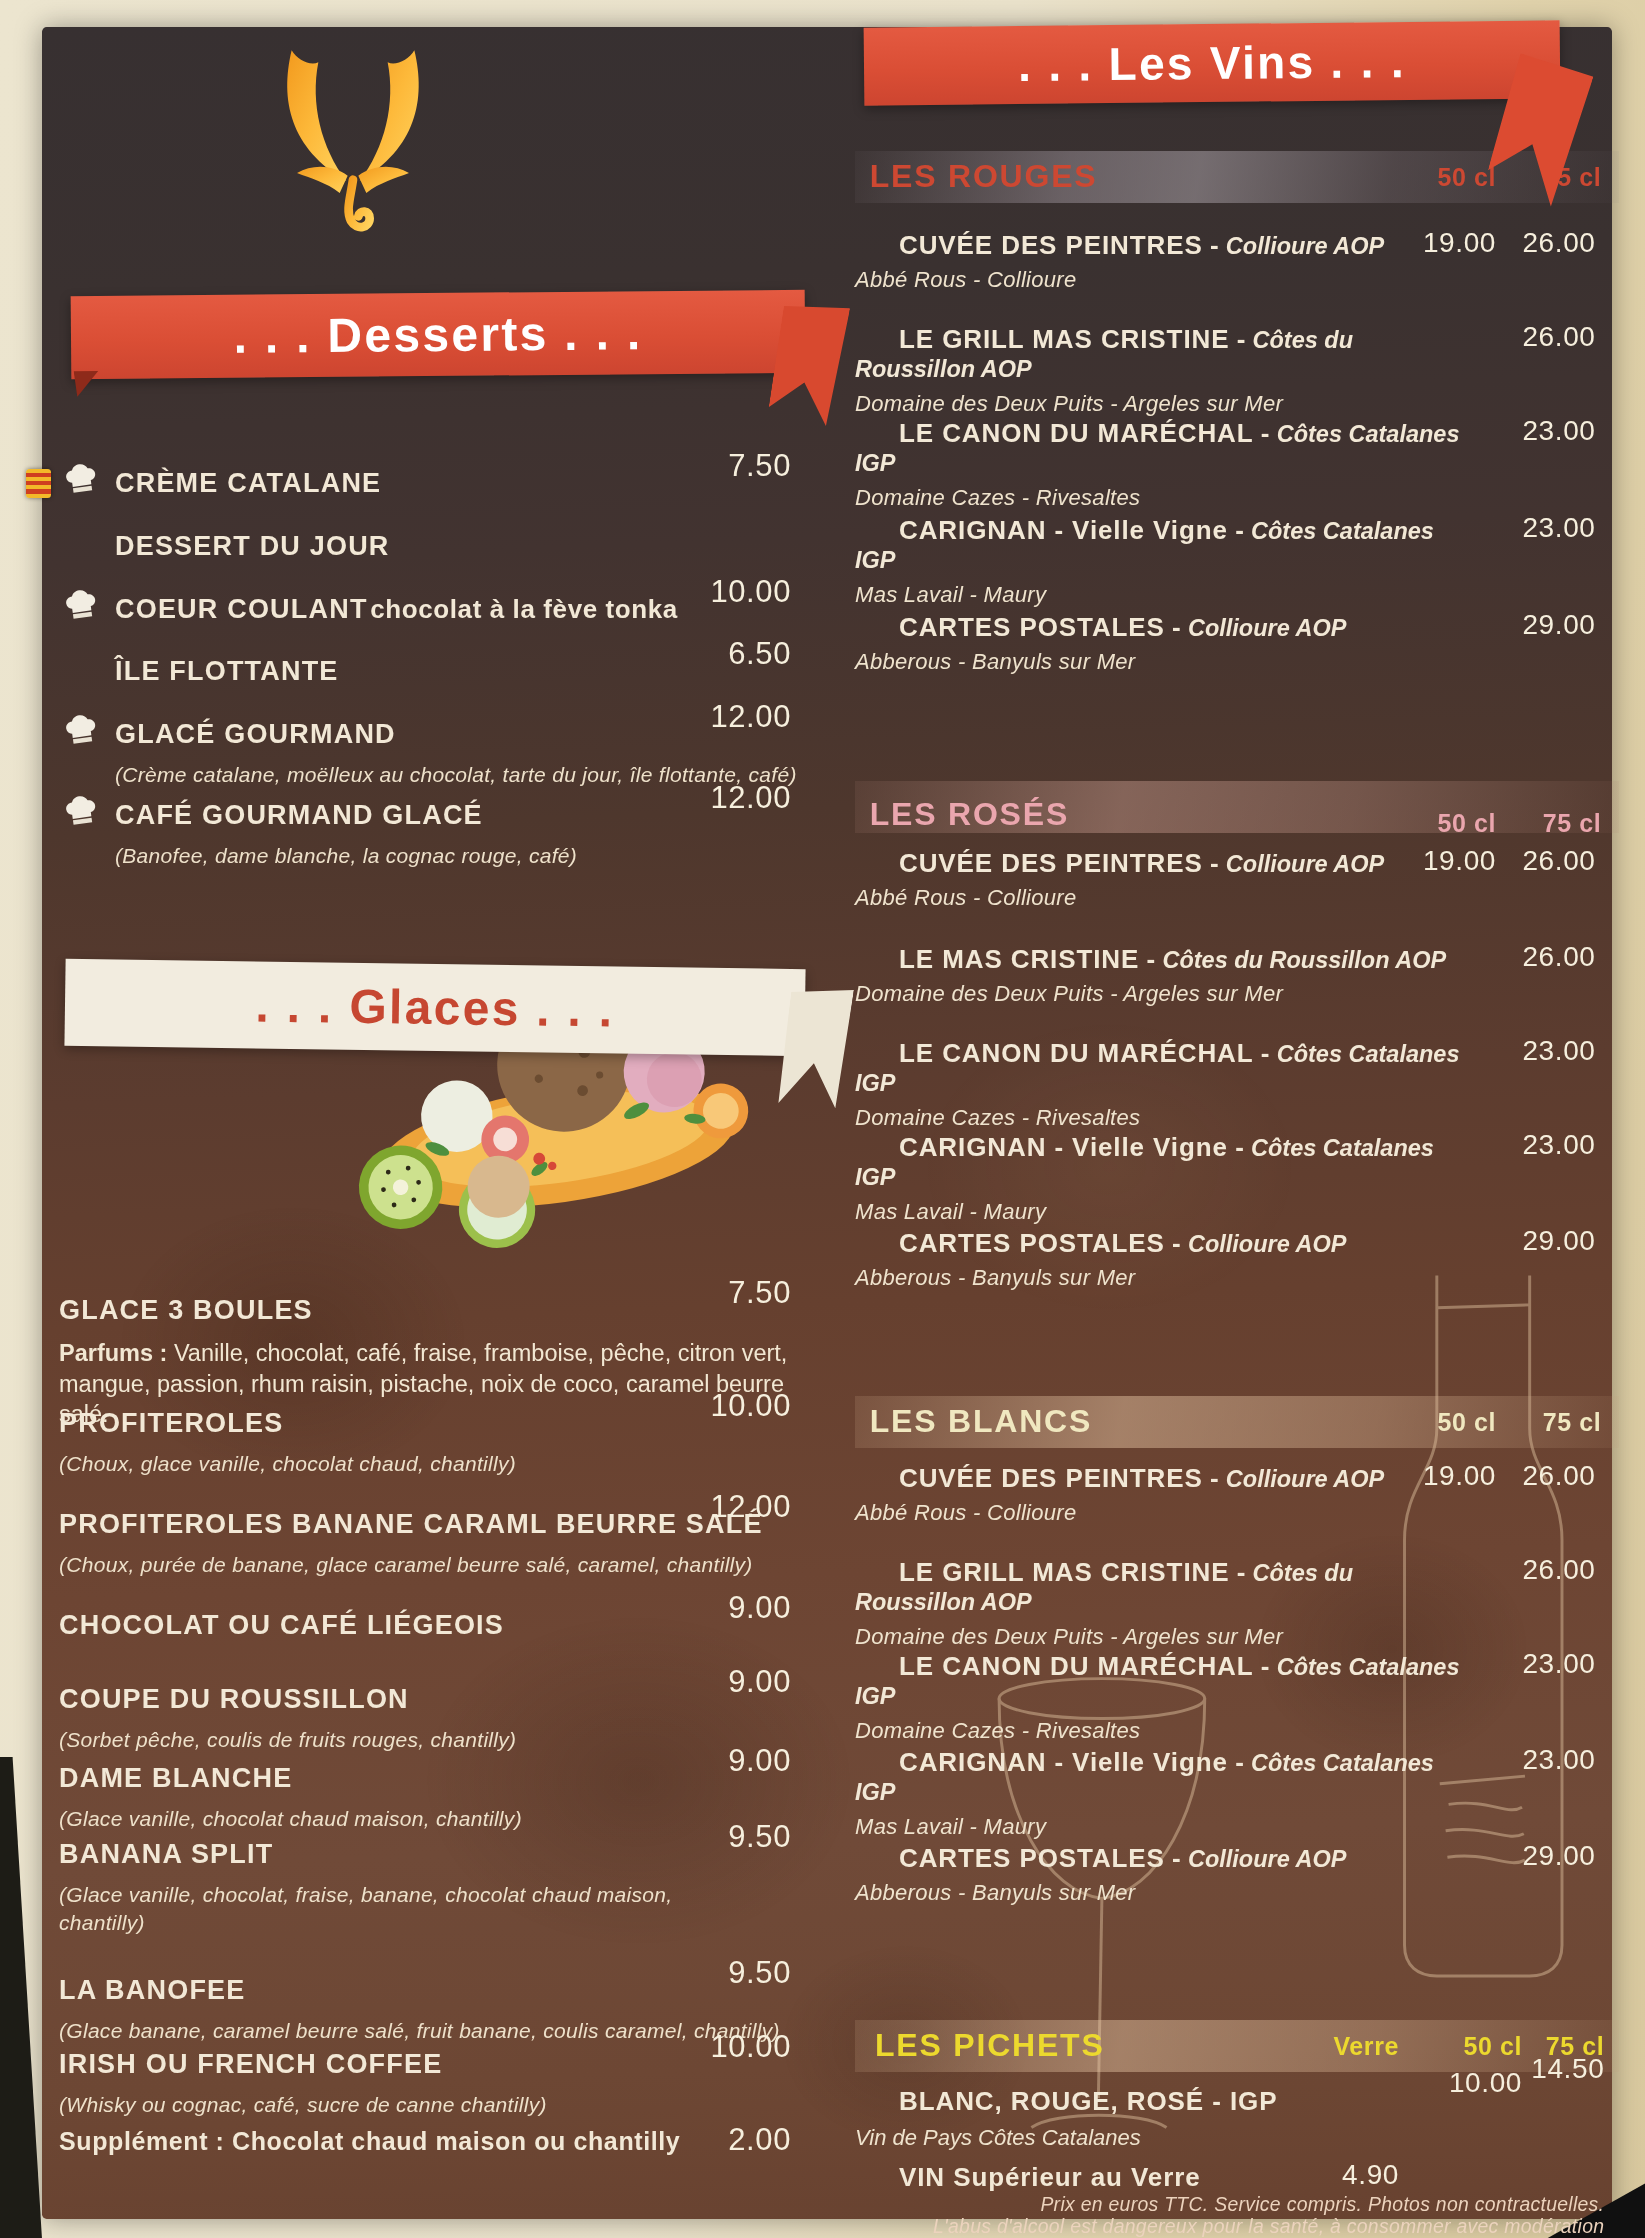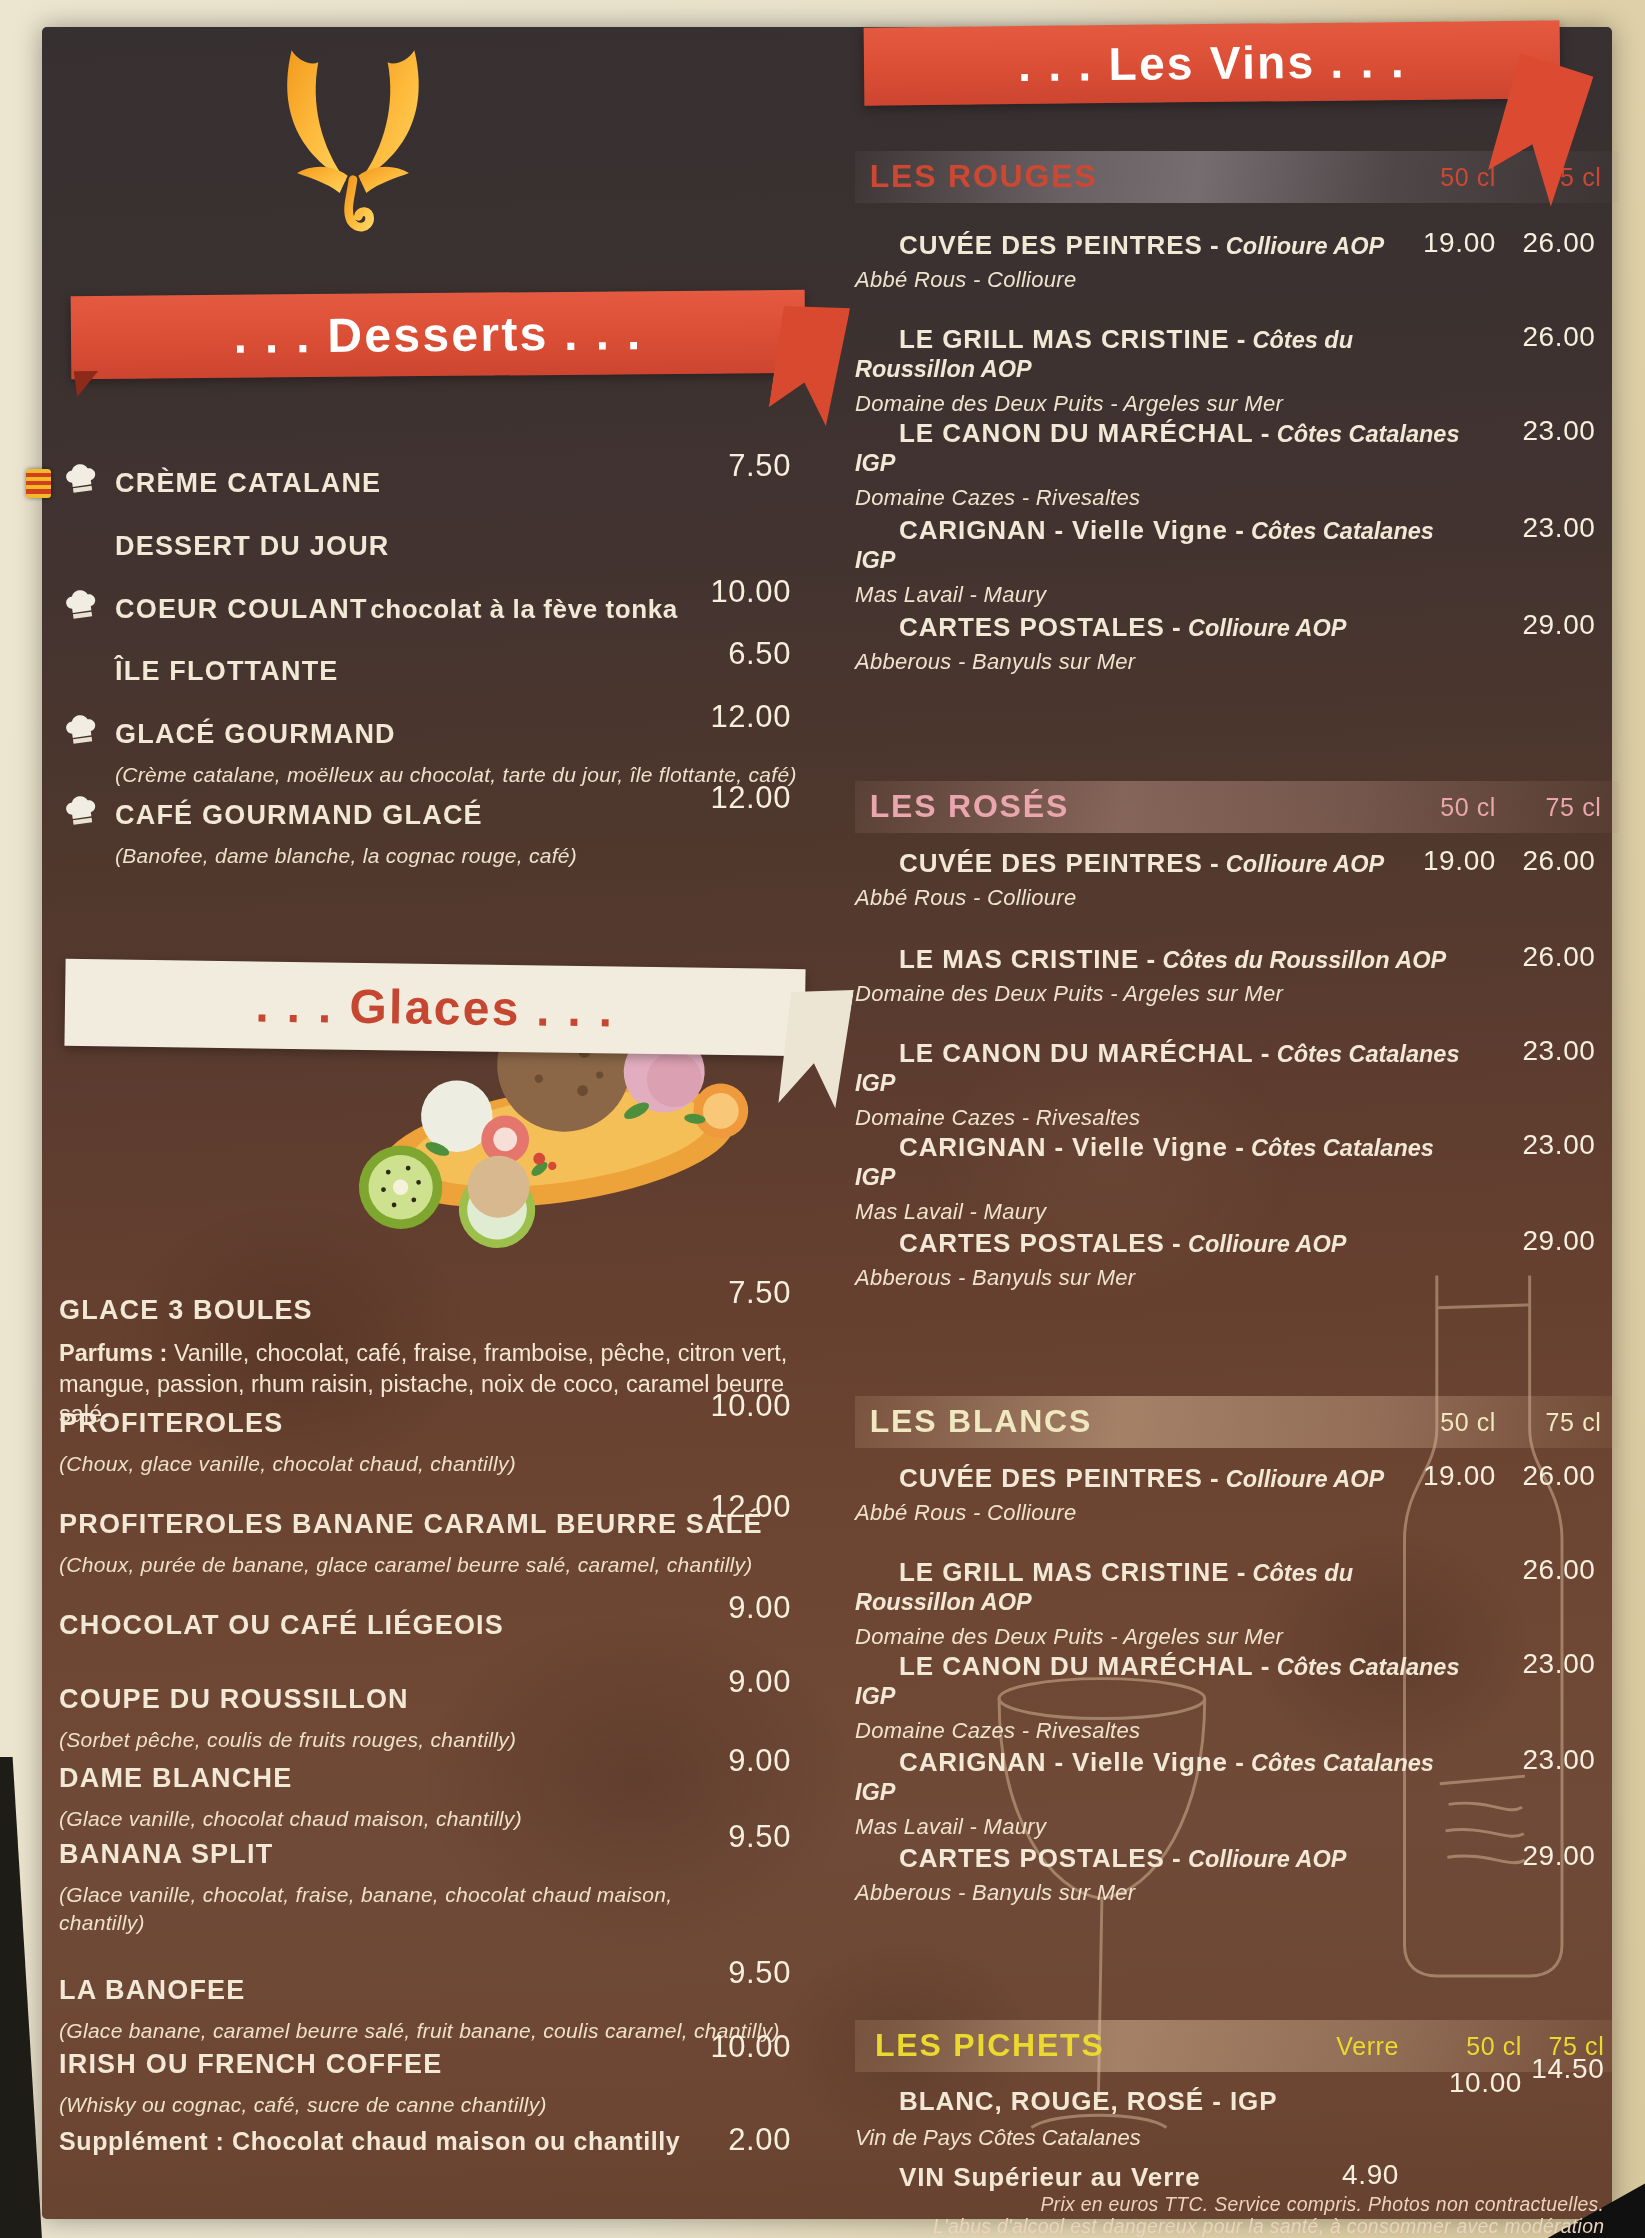--- a/index.html
+++ b/index.html
@@ -64,26 +64,26 @@
   .wsep{font-weight:700;}
   .wapp{font-weight:700;font-style:italic;font-size:23.5px;}
   .wdom{font-size:22px;font-style:italic;margin-top:7px;color:#efe3cd;letter-spacing:0.3px;}
   .wp{position:absolute;top:-3.5px;font-size:28px;font-weight:500;color:#f6efdd;letter-spacing:0.6px;}
   .p50{right:123px;} .p75{right:23.5px;}
   .pv{right:220px;} .pq50{right:97px;} .pq75{right:14.7px;}
 
   
   .secbar{position:absolute;left:0;width:100%;height:52px;display:flex;align-items:center;z-index:2;}
   .sectitle{font-size:32px;font-weight:700;letter-spacing:1.8px;margin-left:14.7px;}
-  .colh{position:absolute;font-size:25px;font-weight:400;top:50%;transform:translateY(-50%);letter-spacing:0.6px;}
+  .colh{position:absolute;font-size:25px;font-weight:700;top:50%;transform:translateY(-50%);letter-spacing:0.6px;}
   .ch50{right:123px;} .ch75{right:17.6px;} .chverre{right:220px;}
   .bar-rouges{background:linear-gradient(100deg,rgba(150,140,148,.06) 0%,rgba(185,175,185,.38) 28%,rgba(200,192,200,.42) 45%,rgba(160,148,158,.22) 70%,rgba(110,100,108,.05) 100%);}
   .bar-rouges .sectitle,.bar-rouges .colh{color:#cd4832;}
   .bar-roses{background:linear-gradient(100deg,rgba(200,150,138,.10),rgba(215,168,155,.40) 35%,rgba(205,158,145,.30) 65%,rgba(160,112,100,.08));}
-  .bar-roses .sectitle,.bar-roses .colh{color:#eaa6ae;}
+  .bar-roses .sectitle,.bar-roses .colh{color:#eaa6ae;margin-top:16px;}
   .bar-blancs{background:linear-gradient(100deg,rgba(228,192,158,.14),rgba(235,202,168,.46) 35%,rgba(228,192,158,.34) 68%,rgba(188,150,118,.10));}
   .bar-blancs .sectitle,.bar-blancs .colh{color:#f0e8c0;}
   .bar-pichets{background:linear-gradient(100deg,rgba(228,192,158,.14),rgba(235,202,168,.44) 35%,rgba(228,192,158,.32) 68%,rgba(188,150,118,.10));}
   .bar-pichets .sectitle{color:#ecd92e;margin-left:20px;}
   .bar-pichets .colh{color:#ecd92e;}
 
   .pich-sub{font-size:22px;font-style:italic;margin-top:8.2px;color:#efe3cd;}
   .footline{position:absolute;right:14.7px;width:100%;text-align:right;font-size:19.4px;font-style:italic;
             color:#ecd3bd;letter-spacing:0.3px;}
 

